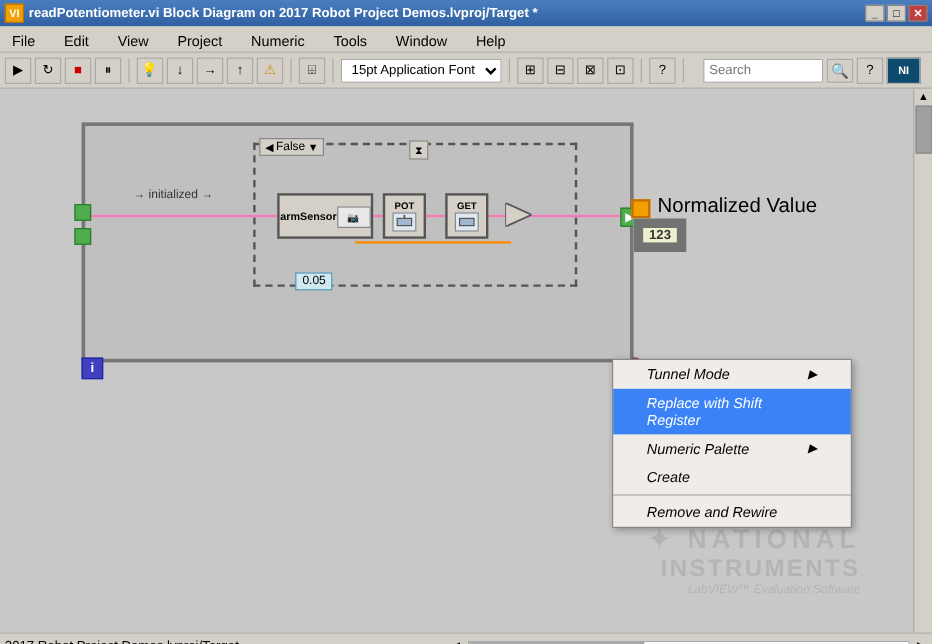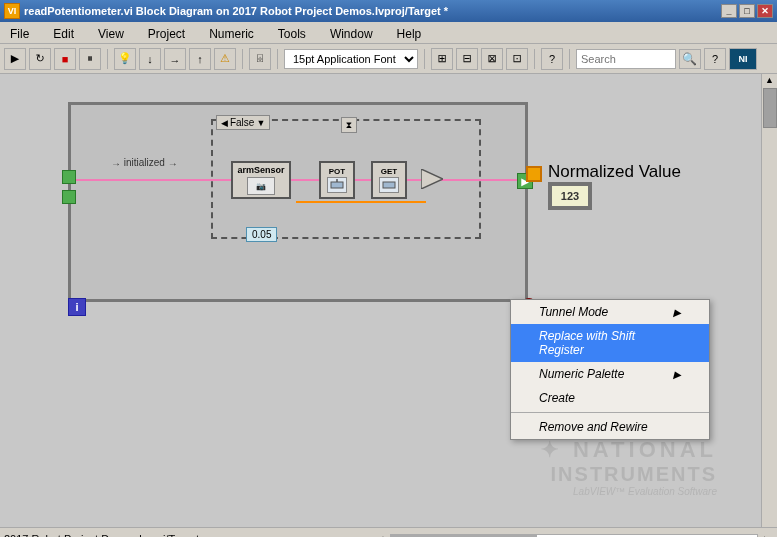--- a/index.html
+++ b/index.html
@@ -68,20 +68,21 @@
       min-width: 110px;
     }
     .search-box {
       height: 20px;
       background: white;
       border: 1px solid #aaa;
       padding: 0 4px;
       font-size: 11px;
       width: 100px;
       color: #888;
+      margin-left: 10px;
     }
     .search-btn {
       width: 22px; height: 20px;
       background: #d4d0c8;
       border: 1px solid #aaa;
       display: flex; align-items: center; justify-content: center;
       cursor: pointer;
     }
 
     
@@ -234,21 +235,21 @@
     </div>
 
     <div style="position:absolute; top:12px; left:270px; width:16px; height:16px; background:#d4d0c8; border:1px solid #888; display:flex; align-items:center; justify-content:center; font-size:9px;">⧗</div>
 
     <div style="position:absolute; top:74px; left:0px; width:100%; height:2px; background:#ff69b4; opacity:0.8;"></div>
 
     <div style="position:absolute; top:52px; left:40px; font-size:10px; color:#333;">
       → <span>initialized</span> →
     </div>
 
-    <div style="position:absolute; top:56px; left:160px; width:60px; height:38px; background:#d4d0c8; border:2px solid #555; display:flex; flex-direction:column; align-items:center; justify-content:center; font-size:9px; font-weight:bold;">
+    <div style="position:absolute; top:56px; left:160px; width:80px; height:38px; background:#d4d0c8; border:2px solid #555; display:flex; flex-direction:row; align-items:center; justify-content:center; font-size:9px; font-weight:bold;">
       <span>armSensor</span>
       <div style="width:28px; height:18px; background:#e8e8e8; border:1px solid #888; display:flex; align-items:center; justify-content:center; font-size:8px; margin-top:2px;">📷</div>
     </div>
 
     <div style="position:absolute; top:56px; left:248px; width:36px; height:38px; background:#d4d0c8; border:2px solid #555; display:flex; flex-direction:column; align-items:center; justify-content:center;">
       <span style="font-size:8px; font-weight:bold;">POT</span>
       <div style="width:20px; height:16px; background:#e0e8f0; border:1px solid #888; display:flex; align-items:center; justify-content:center; margin-top:1px;">
         <svg width="16" height="12" viewBox="0 0 16 12">
             <rect x="2" y="3" width="12" height="6" fill="#a0b8d0" stroke="#555" stroke-width="1"></rect>
             <line x1="8" y1="0" x2="8" y2="3" stroke="#555" stroke-width="1.5"></line>
@@ -282,21 +283,21 @@
   <div style="position:absolute; top:116px; left:62px; width:14px; height:14px; background:#4fad4f; border:1px solid #2a7a2a;"></div>
 
   <div style="position:absolute; top:92px; left:526px; width:16px; height:16px; background:#f0a000; border:2px solid #c87000;"></div>
 
   <div style="position:absolute; top:224px; left:522px; width:14px; height:14px; background:#c03030; border:2px solid #800000; border-radius:50%;"></div>
 
   <div style="position:absolute; top:224px; left:68px; width:18px; height:18px; background:#4040c0; color:white; display:flex; align-items:center; justify-content:center; font-size:11px; font-weight:bold; border:1px solid #2020a0;">i</div>
 
   <div style="position:absolute; top:88px; left:548px; font-size:17px; color:#000;">Normalized Value</div>
 
-  <div style="position:absolute; top:108px; left:548px; width:44px; height:28px; background:#f0f0d0; border:4px solid #737373; display:flex; align-items:center; justify-content:center; font-size:11px; font-weight:bold; color:#333;">
+  <div style="position:absolute; top:108px; left:528px; width:44px; height:28px; background:#f0f0d0; border:8px solid #737373; display:flex; align-items:center; justify-content:center; font-size:11px; font-weight:bold; color:#333;">
     <span>123</span>
   </div>
 
   <div class="context-menu">
     <div class="ctx-item">
       <span>Tunnel Mode</span>
       <span class="ctx-arrow">▶</span>
     </div>
     <div class="ctx-item active">
       <span>Replace with Shift Register</span>

